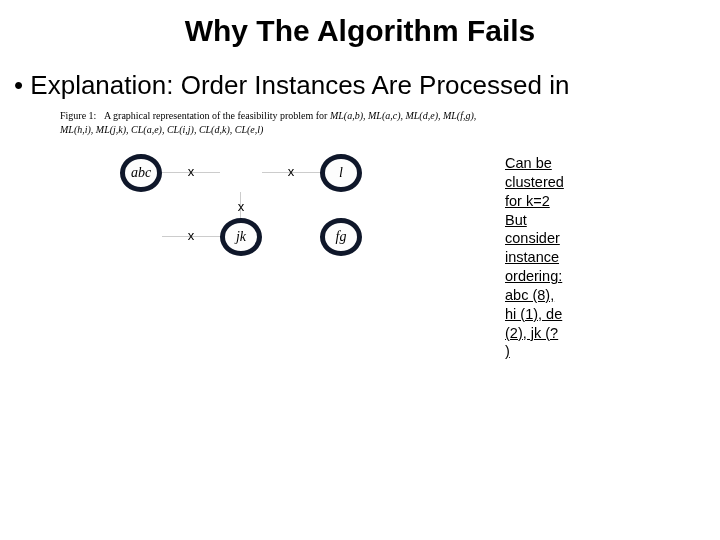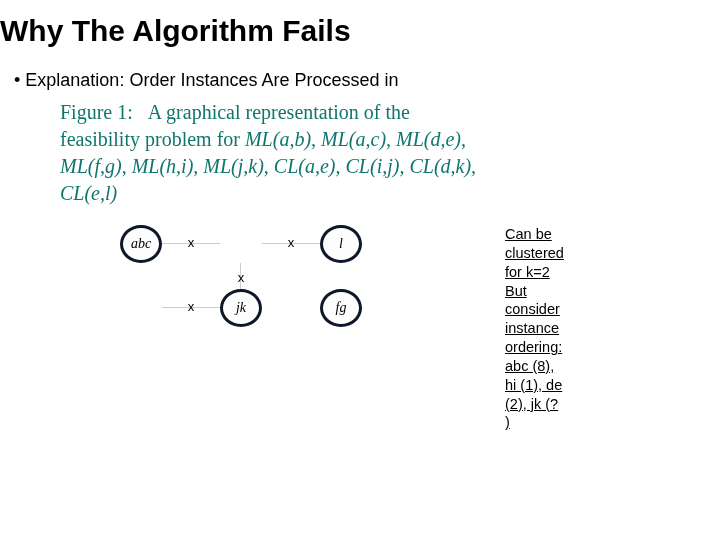--- a/index.html
+++ b/index.html
@@ -6,52 +6,52 @@
   body {
     width: 720px;
     height: 540px;
     background: #ffffff;
     font-family: Arial, Helvetica, sans-serif;
     color: #000;
     position: relative;
     overflow: hidden;
   }
   .title {
-    text-align: left;
+    text-align: center;
     font-size: 30px;
     padding-top: 14px;
   }
   .bullet {
-    font-size: 18px;
+    font-size: 26px;
     padding: 22px 16px 0 14px;
   }
   .figure-area {
     position: relative;
     margin: 8px 0 0 60px;
     width: 600px;
   }
   .caption {
     font-family: "Times New Roman", Times, serif;
-    font-size: 20px;
+    font-size: 10px;
     line-height: 1.35;
-    color: #0f766e;
+    color: #000000;
     width: 420px;
   }
   .caption .it { font-style: italic; }
   .graph {
     position: relative;
     width: 300px;
     height: 120px;
     margin: 18px 0 0 60px;
   }
   .node {
     position: absolute;
     width: 42px;
     height: 38px;
-    border: 3px solid #0f172a;
+    border: 5px solid #0f172a;
     border-radius: 50%;
     background: #fdfdfd;
     display: flex;
     align-items: center;
     justify-content: center;
     font-family: "Times New Roman", Times, serif;
     font-style: italic;
     font-size: 14px;
   }
   .edge {

